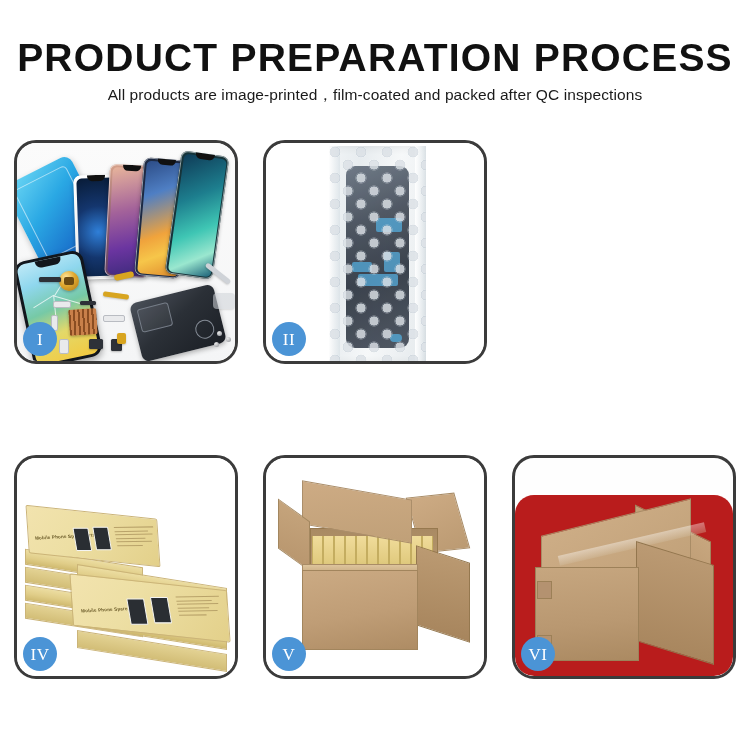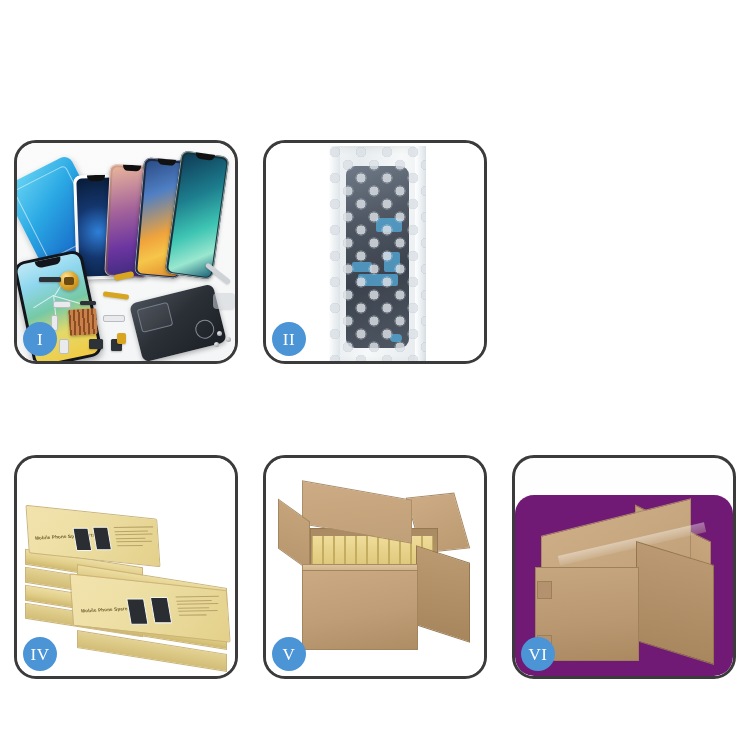--- a/index.html
+++ b/index.html
@@ -234,21 +234,21 @@
   .c5-front{position:absolute;left:36px;top:112px;width:114px;height:78px;
     background:linear-gradient(170deg,#cbaa83 0%,#bf9d76 55%,#ae8c64 100%);
     border:1px solid #a2855d;}
   .c5-right{position:absolute;left:150px;top:96px;width:52px;height:78px;
     background:linear-gradient(170deg,#bb9a72 0%,#a7855d 100%);
     border:1px solid #95784f;transform:skewY(18deg);}
   .c5-lipF{position:absolute;left:36px;top:106px;width:114px;height:9px;
     background:linear-gradient(180deg,#ddc49c,#c6a87f);border:1px solid #a98c66;}
 
   
-  .p6{background:#701a75;margin-top:37px;}
+  .p6{background:#b91c1c;margin-top:37px;}
   .c6-top{position:absolute;left:26px;top:22px;width:148px;height:58px;
     background:linear-gradient(160deg,#cdad86 0%,#c2a27a 100%);
     border:1px solid #a98c66;transform:skewY(-14deg);}
   .c6-topR{position:absolute;left:120px;top:28px;width:74px;height:60px;
     background:linear-gradient(200deg,#c7a67e 0%,#b8966e 100%);
     border:1px solid #a2855d;transform:skewY(26deg);}
   .c6-tape{position:absolute;left:42px;top:44px;width:150px;height:10px;
     background:linear-gradient(180deg,rgba(255,255,255,.40),rgba(210,190,160,.35));
     transform:rotate(-13deg);}
   .c6-front{position:absolute;left:20px;top:72px;width:102px;height:92px;
@@ -258,20 +258,22 @@
     background:linear-gradient(175deg,#bb9a73 0%,#a8865e 100%);
     border:1px solid #93764e;transform:skewY(17deg);}
   .c6-notch{position:absolute;width:13px;height:16px;background:#b49270;
     border:1px solid #9c8057;}
 </style>
 </head>
 <body>
 
 <div class="page">
 
+  <div class="title">PRODUCT PREPARATION PROCESS</div>
+  <div class="subtitle">All products are image-printed，film-coated and packed after QC inspections</div>
 
   <div class="grid">
 
     <div class="panel r0 c0">
       <div class="stage p1">
 
         <div class="film"></div>
 
         <div class="fan">
           <div class="ph f1">

